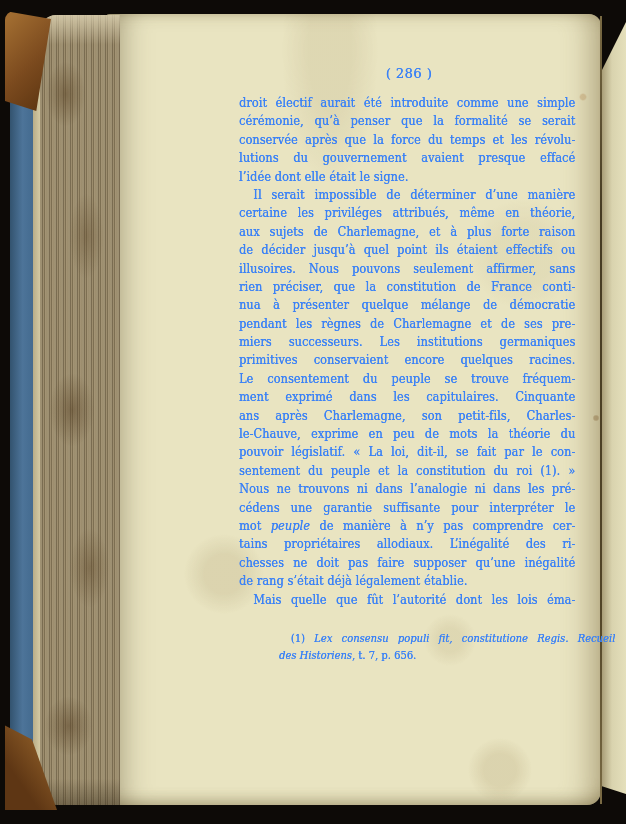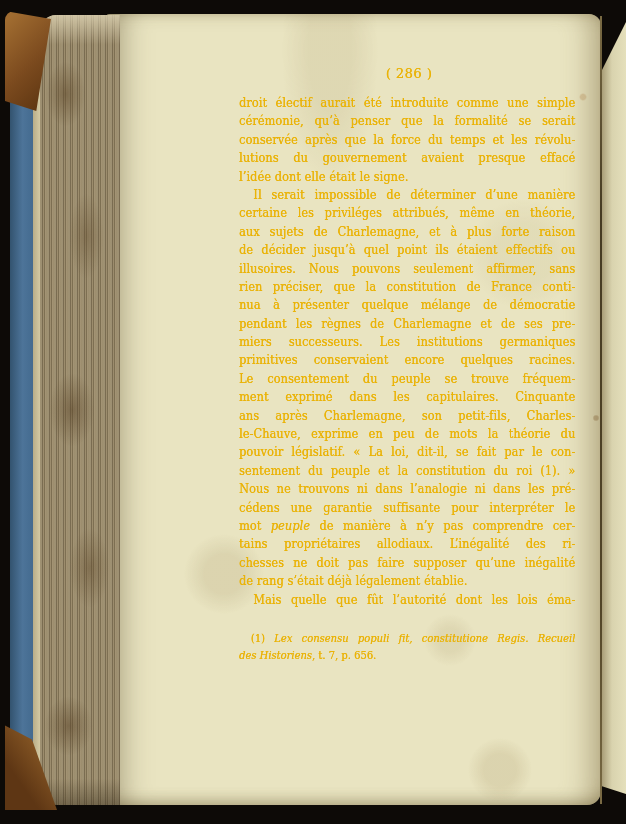--- a/index.html
+++ b/index.html
@@ -53,31 +53,31 @@
       radial-gradient(circle at 120px 560px, rgba(140,120,70,.14) 0 20px, transparent 40px),
       radial-gradient(circle at 420px 240px, rgba(150,130,80,.08) 0 30px, transparent 55px);}
 
   .gutter{position:absolute;left:600px;top:16px;width:2px;height:788px;z-index:5;
     background:linear-gradient(180deg,#7a6b44,#453a22 25%,#514427 75%,#7a6b44);}
   .facing{position:absolute;left:602px;top:22px;width:24px;height:772px;z-index:4;
     background:linear-gradient(90deg,#a99e78,#d9d3ae 10px,#e5e0bc);
     clip-path:polygon(0 48px,100% 0,100% 100%,0 99%);}
 
   
-  .text-block{position:absolute;left:239px;top:66px;width:340px;z-index:6;color:#eab308;}
+  .text-block{position:absolute;left:239px;top:66px;width:340px;z-index:6;color:#3b82f6;}
   .page-number{width:340px;height:18px;margin-bottom:10px;text-align:center;
     font-size:13px;letter-spacing:.5px;text-shadow:.25px 0 0 currentColor;}
   .line{width:398px;height:18.4px;font-size:13.4px;line-height:18.4px;
     transform:scaleX(.845);transform-origin:0 0;
     text-align:justify;text-align-last:justify;letter-spacing:.1px;
     text-shadow:.25px 0 0 currentColor;white-space:normal;}
   .line.indent{text-indent:17px;}
   .line.para-end{text-align-last:left;}
   .it{font-style:italic;}
-  .footnote{margin-top:21px;}
+  .footnote{margin-top:21px;margin-left:40px;}
   .fn-line{width:398px;height:17px;font-size:11.8px;line-height:17px;
     transform:scaleX(.845);transform-origin:0 0;
     text-align:justify;text-align-last:justify;text-shadow:.2px 0 0 currentColor;}
   .fn-line.indent{text-indent:14px;}
   .fn-line.para-end{text-align-last:left;}
 </style>
 </head>
 <body>
 
 <div class="stage">

